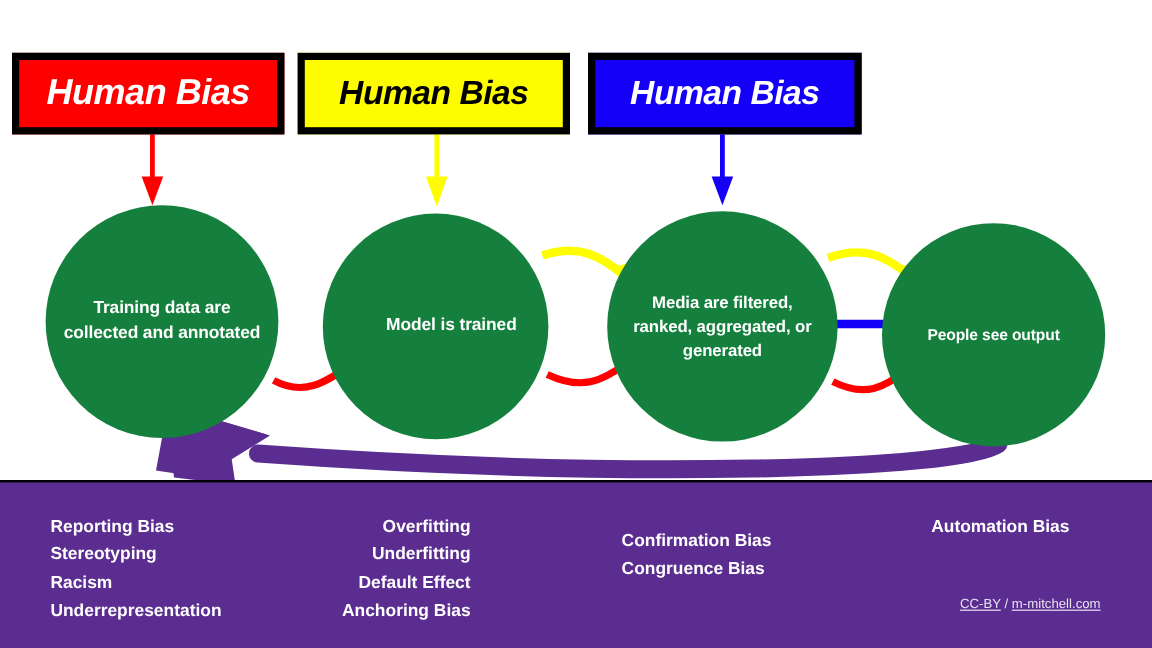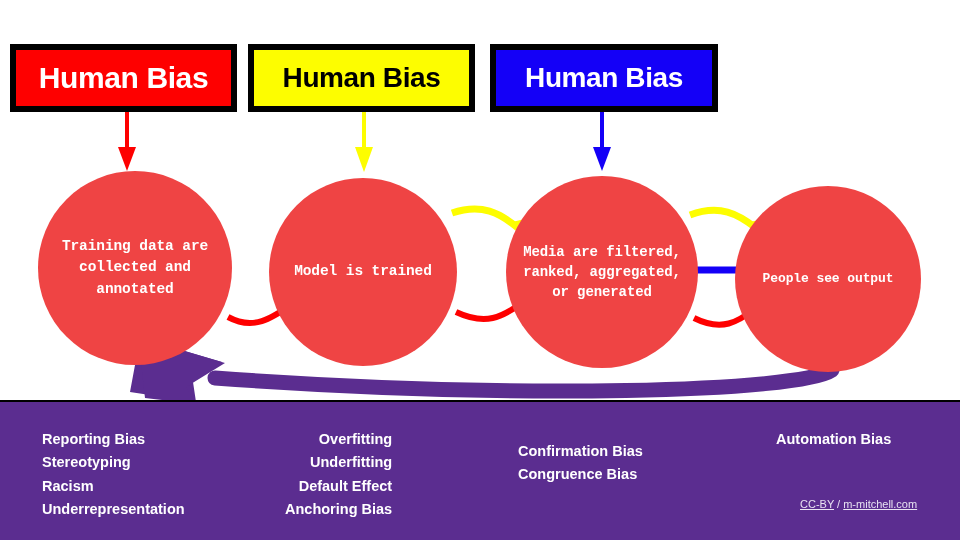--- a/index.html
+++ b/index.html
@@ -24,44 +24,43 @@
   .bias-box {
     position: absolute;
     box-sizing: border-box;
     border: 6px solid #000000;
     display: flex;
     align-items: center;
     justify-content: center;
     font-weight: bold;
     letter-spacing: -0.4px;
   }
-  .bias-box span { white-space: nowrap; }
+  .bias-box span { white-space: nowrap; font-style: italic; }
   #box-red   { left: 10px;  top: 44px; width: 227px; height: 68px;
                background: #fe0000; color: #ffffff; font-size: 30px; }
   #box-yellow{ left: 248px; top: 44px; width: 227px; height: 68px;
                background: #fdfd00; color: #000000; font-size: 28px; }
   #box-blue  { left: 490px; top: 44px; width: 228px; height: 68px;
                background: #1400f7; color: #ffffff; font-size: 28px; }
   
   .node-circle {
     position: absolute;
     border-radius: 50%;
-    background: #ef4444;
+    background: #15803d;
     display: flex;
     align-items: center;
     justify-content: center;
     text-align: center;
     color: #ffffff;
     font-weight: bold;
     line-height: 1.45;
     letter-spacing: -0.1px;
-    font-family: Liberation Mono, monospace;
   }
   #circle-1 { left: 38px;  top: 171px; width: 194px; height: 194px; font-size: 14.5px; }
-  #circle-2 { left: 269px; top: 178px; width: 188px; height: 188px; font-size: 14.5px; }
+  #circle-2 { left: 269px; top: 178px; width: 188px; height: 188px; font-size: 14.5px; justify-content: flex-end; }
   #circle-3 { left: 506px; top: 176px; width: 192px; height: 192px; font-size: 14px; }
   #circle-4 { left: 735px; top: 186px; width: 186px; height: 186px; font-size: 13px; }
   .node-circle .txt { width: 86%; }
   
   #footer-band {
     position: absolute;
     left: 0; top: 400px;
     width: 960px; height: 140px;
     background: #5b2d90;
     border-top: 2px solid #000000;

